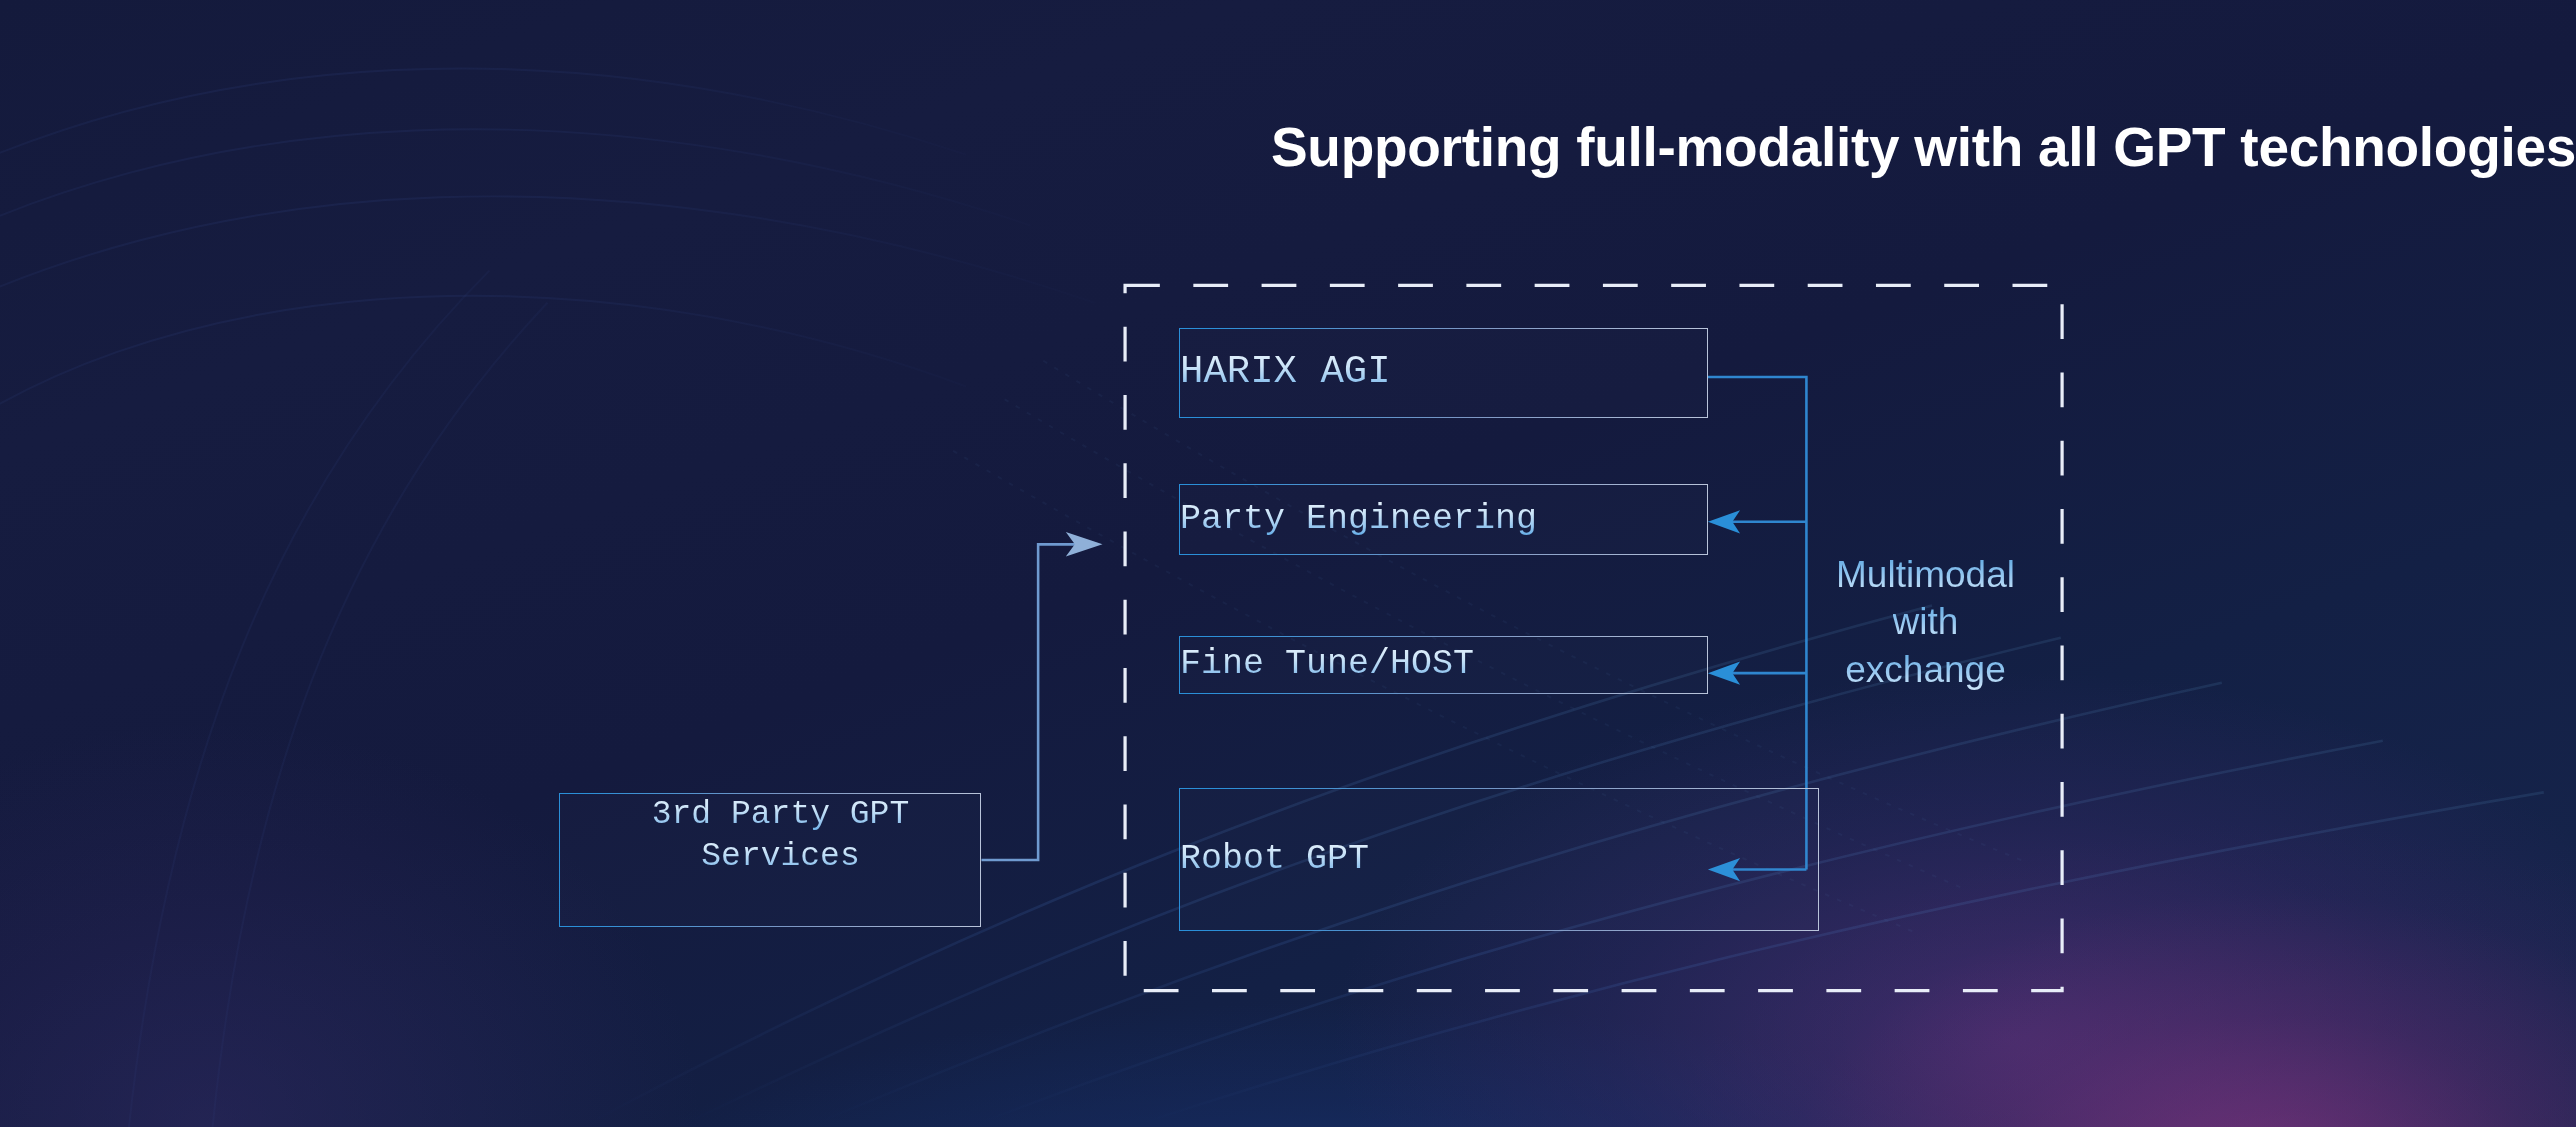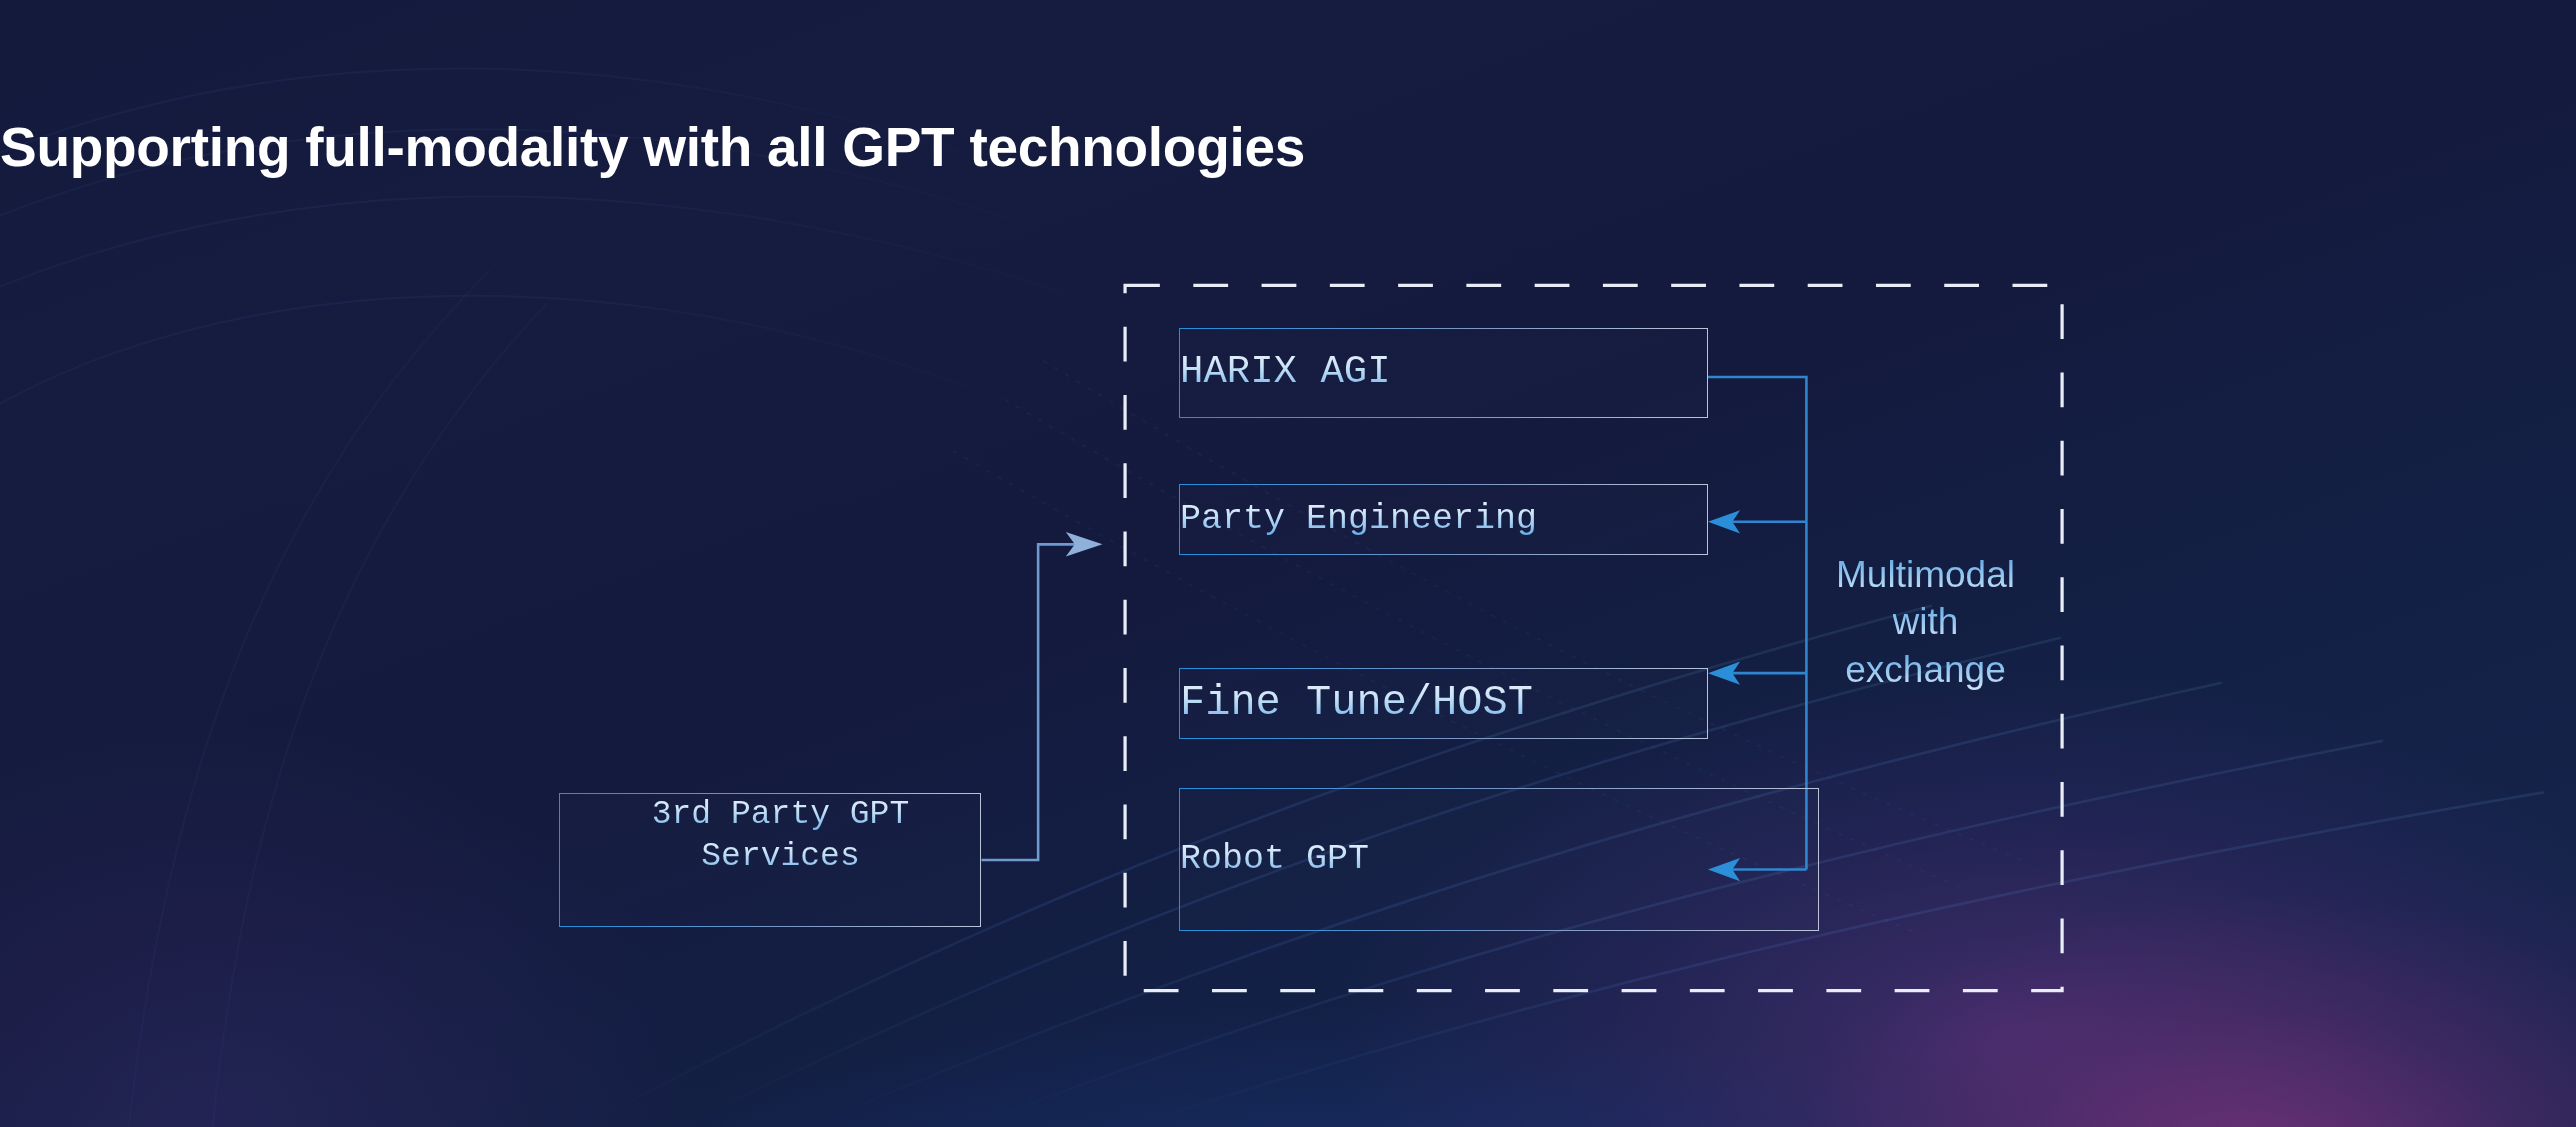--- a/index.html
+++ b/index.html
@@ -20,21 +20,21 @@
       radial-gradient(ellipse 1030px 335px at 52% 112%, rgba(26,60,132,0.80) 0%, rgba(22,48,110,0.40) 45%, rgba(0,0,0,0) 78%),
       radial-gradient(ellipse 708px 580px at 8% 100%, rgba(58,46,110,0.40) 0%, rgba(0,0,0,0) 70%),
       linear-gradient(160deg,#141a3c 0%, #161c40 22%, #141a3e 48%, #132045 70%, #15234a 86%, #1b2550 100%);
   }
   .bgtex{ position:absolute; inset:0; opacity:.55; }
   .bgtex svg{ width:100%; height:100%; display:block; }
 
   
   .title{
     position:absolute; left:0; top:115px; width:2576px;
-    text-align:left;
+    text-align:right;
     font-size:55px; font-weight:700; letter-spacing:-0.3px;
     color:#ffffff;
     font-family:"Liberation Sans", sans-serif;
   }
 
   
   .diagram{ position:absolute; inset:0; }
   .diagram svg{ position:absolute; left:0; top:0; }
 
   
@@ -50,21 +50,21 @@
   }
   .node span{
     background:linear-gradient(180deg,#e4f0fb 0%,#cbe4f8 35%,#8fc2ee 72%,#4da2e4 100%);
     -webkit-background-clip:text; background-clip:text;
     -webkit-text-fill-color:transparent; color:transparent;
     font-weight:400;
   }
 
   #node-harix { left:1179px; top:328px;  width:529px; height:90px; font-size:39px; }
   #node-prompt{ left:1179px; top:484px;  width:529px; height:71px; font-size:35px; }
-  #node-finetune{ left:1179px; top:668px; width:529px; height:71px; font-size:42px; }
+  #node-finetune{ left:1179px; top:636px; width:529px; height:58px; font-size:35px; }
   #node-robotgpt{ left:1179px; top:788px;width:640px; height:143px; font-size:35px; }
 
   #node-thirdparty{
     left:559px; top:793px; width:422px; height:134px; font-size:33px;
     flex-direction:column; line-height:1.28;padding-left:21px;
   }
 
   
   .sidelabel{
     position:absolute; left:1816px; top:551px; width:219px;

